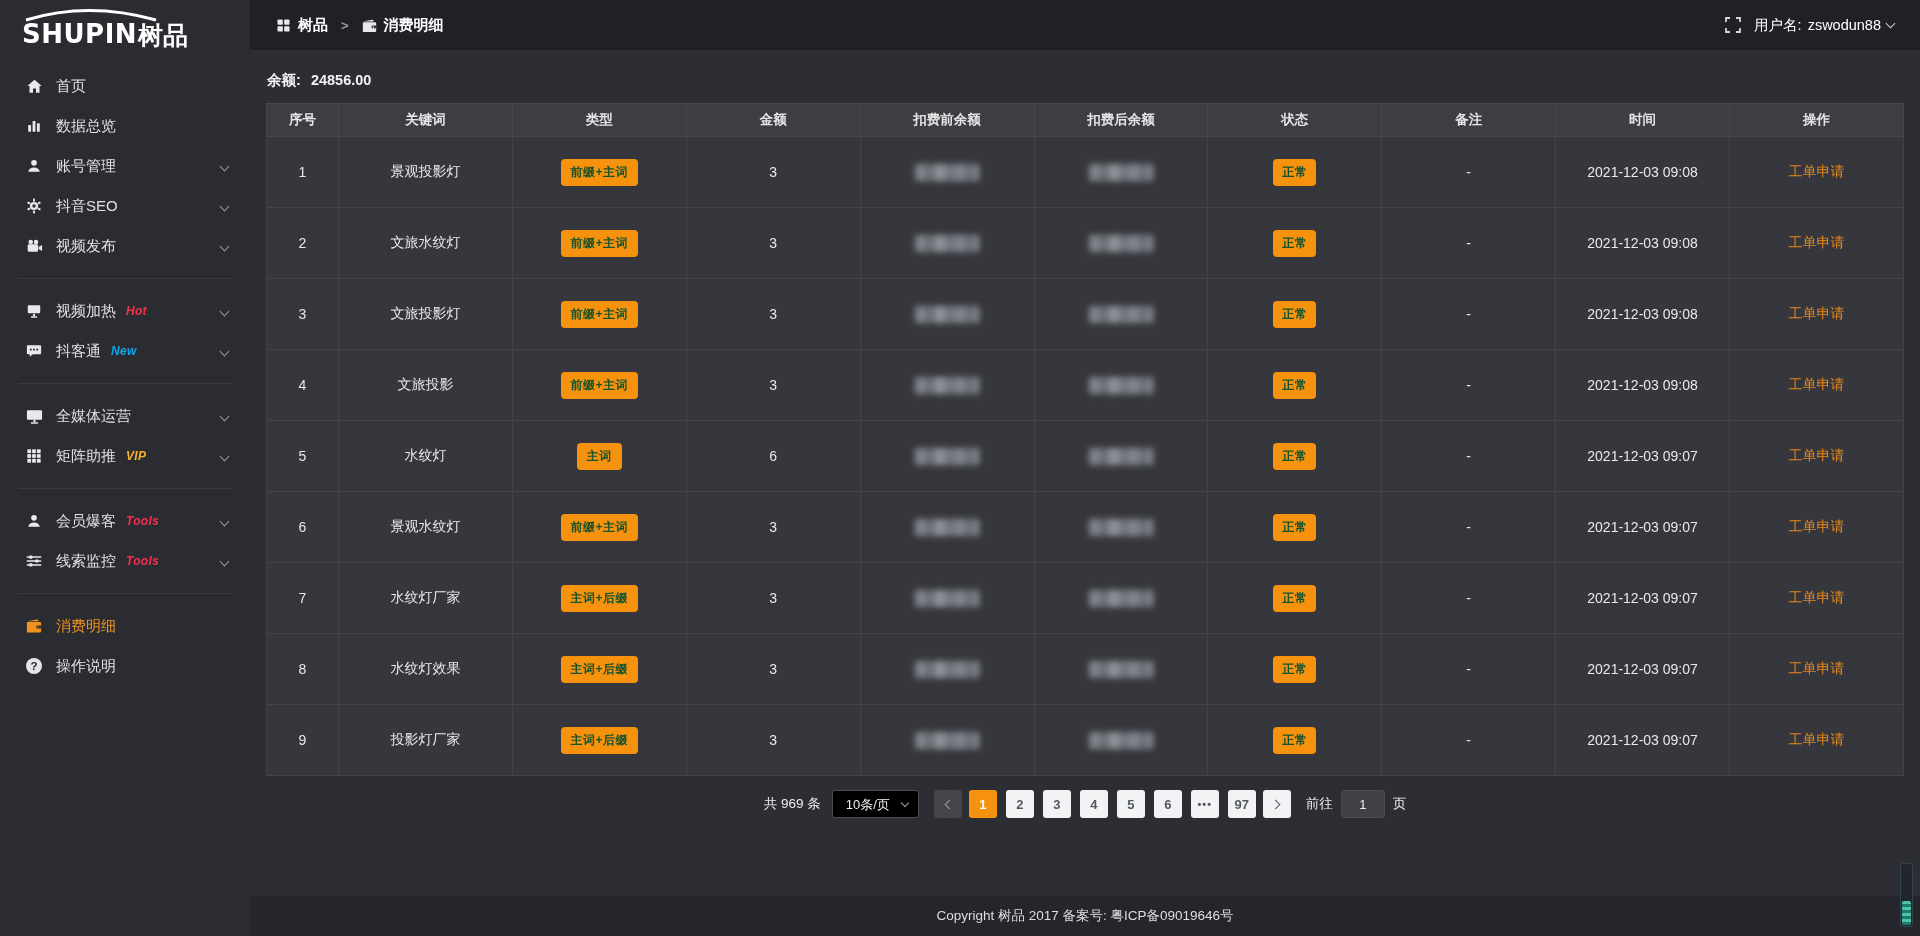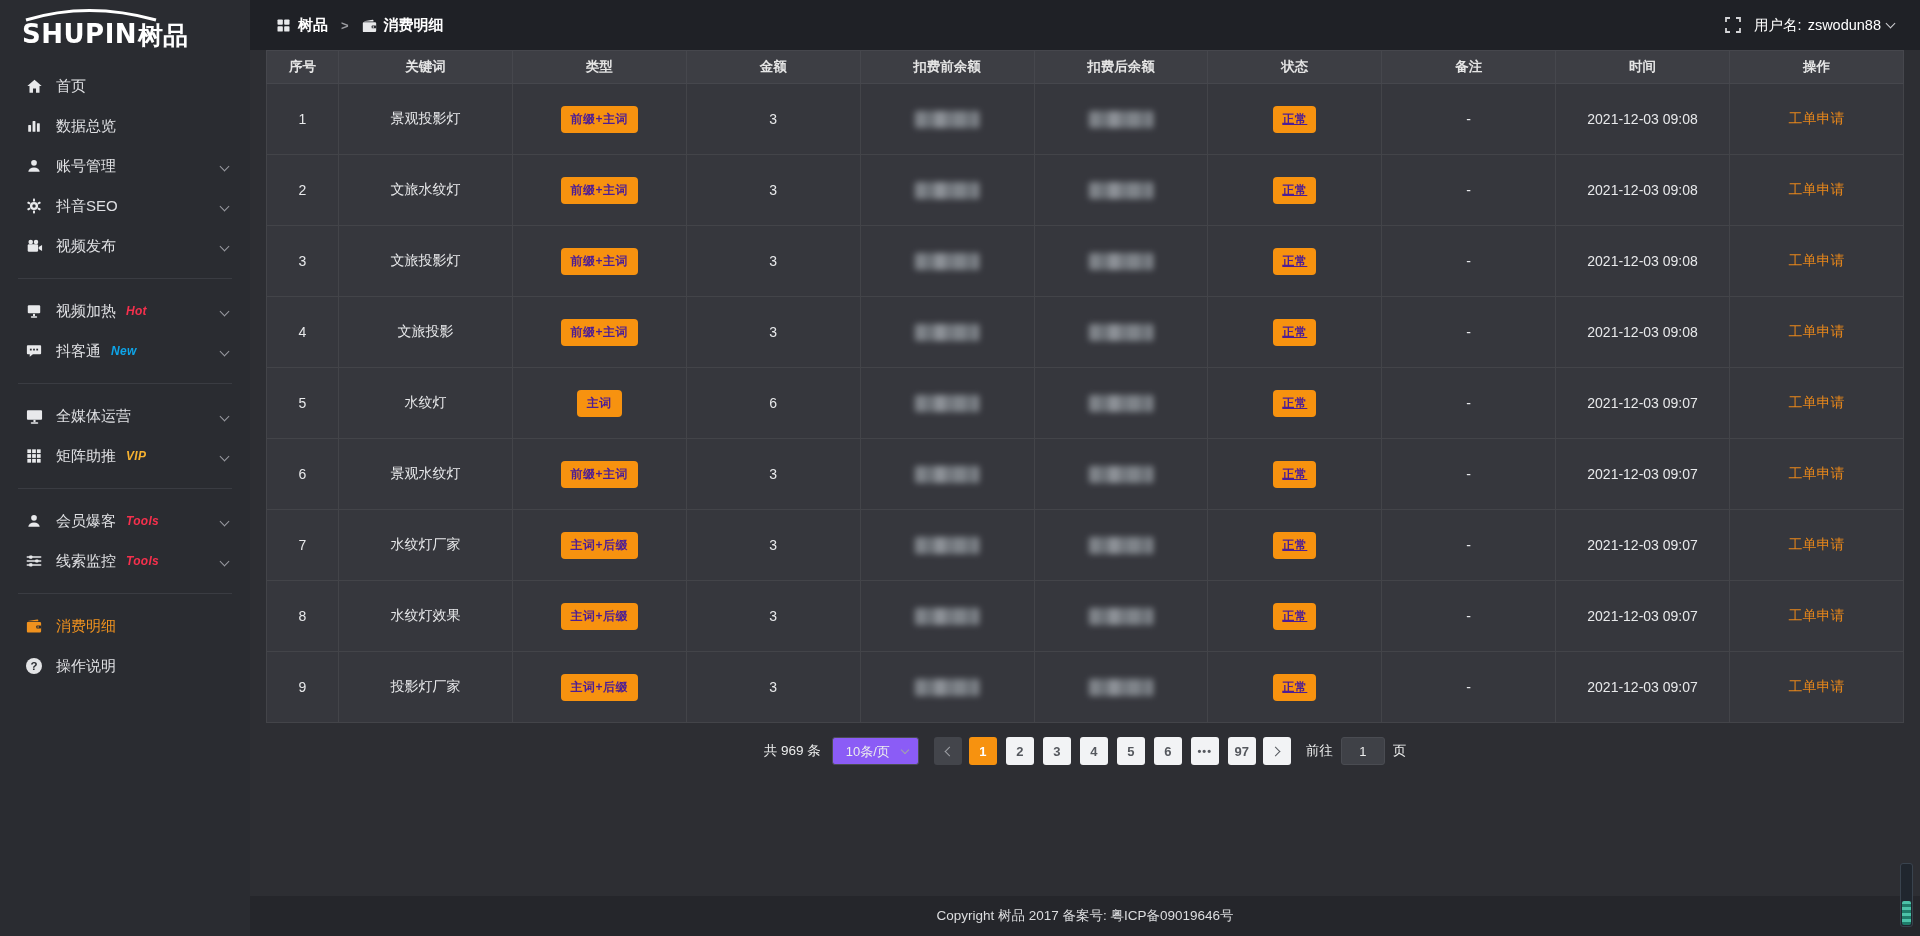--- a/index.html
+++ b/index.html
@@ -64,40 +64,40 @@
   .data-table th {
     height: 33px; background: #3d3e44; border: 1px solid #46474d;
     font-size: 13.5px; font-weight: bold; color: #e5e5e5; text-align: center;
   }
   .data-table td {
     height: 71px; background: #36373d; border: 1px solid #434449;
     text-align: center; font-size: 14px; color: #e8e9eb;
   }
   .col-index { width: 72px; }
   .badge {
-    display: inline-block; background: #f7920f; color: #4c1d95;
+    display: inline-block; background: #f7920f; color: #14532d;
     font-size: 12px; font-weight: bold; padding: 5px 10px; border-radius: 4px;
     letter-spacing: .5px;
   }
-  .badge.status { padding: 5px 9px; text-decoration: underline; }
+  .badge.status { padding: 5px 9px; }
   .blur-block {
     display: inline-block; width: 64px; height: 17px; border-radius: 2px;
     background: repeating-linear-gradient(90deg, #9aa0a6 0 10px, #7e848a 10px 20px, #adb2b8 20px 30px, #878d93 30px 40px);
     filter: blur(3px); opacity: .75; vertical-align: middle;
   }
   .action-link { color: #e8871a; cursor: pointer; font-size: 14px; }
 
   
   .pagination {
     margin-top: 14px; display: flex; align-items: center; justify-content: center;
     gap: 7px; font-size: 13.5px; color: #eceded;
   }
   .pg-total { margin-right: 4px; }
   .pg-size {
-    position: relative; height: 28px; line-height: 28px; background: #8b5cf6;
+    position: relative; height: 28px; line-height: 28px; background: #000000;
     border: 1px solid #4a4c52; border-radius: 3px; padding: 0 28px 8px 13px;
     font-size: 13px; color: #eceded; cursor: pointer; margin-right: 8px;
   }
   .pg-size .sel-caret {
     position: absolute; right: 10px; top: 9px; width: 6px; height: 6px;
     border-right: 1.4px solid #a2a4a9; border-bottom: 1.4px solid #a2a4a9; transform: rotate(45deg);
   }
   .pg-btn {
     min-width: 28px; height: 28px; border-radius: 3px; background: #f2f3f5;
     color: #55585e; font-weight: bold; font-size: 13px; cursor: pointer;
@@ -354,20 +354,24 @@
           </svg>
         </span>
         <span class="user-box">
           <span>用户名:</span>
           <span>zswodun88</span>
           <span class="user-caret"></span>
         </span>
       </div>
     </header>
 
+    <div class="balance">
+      <span>余额:</span>
+      <span class="bal-value">24856.00</span>
+    </div>
 
     <div class="table-wrap">
       <table class="data-table">
         <thead>
             <tr>
               <th class="col-index">序号</th>
               <th>关键词</th>
               <th>类型</th>
               <th>金额</th>
               <th>扣费前余额</th>

